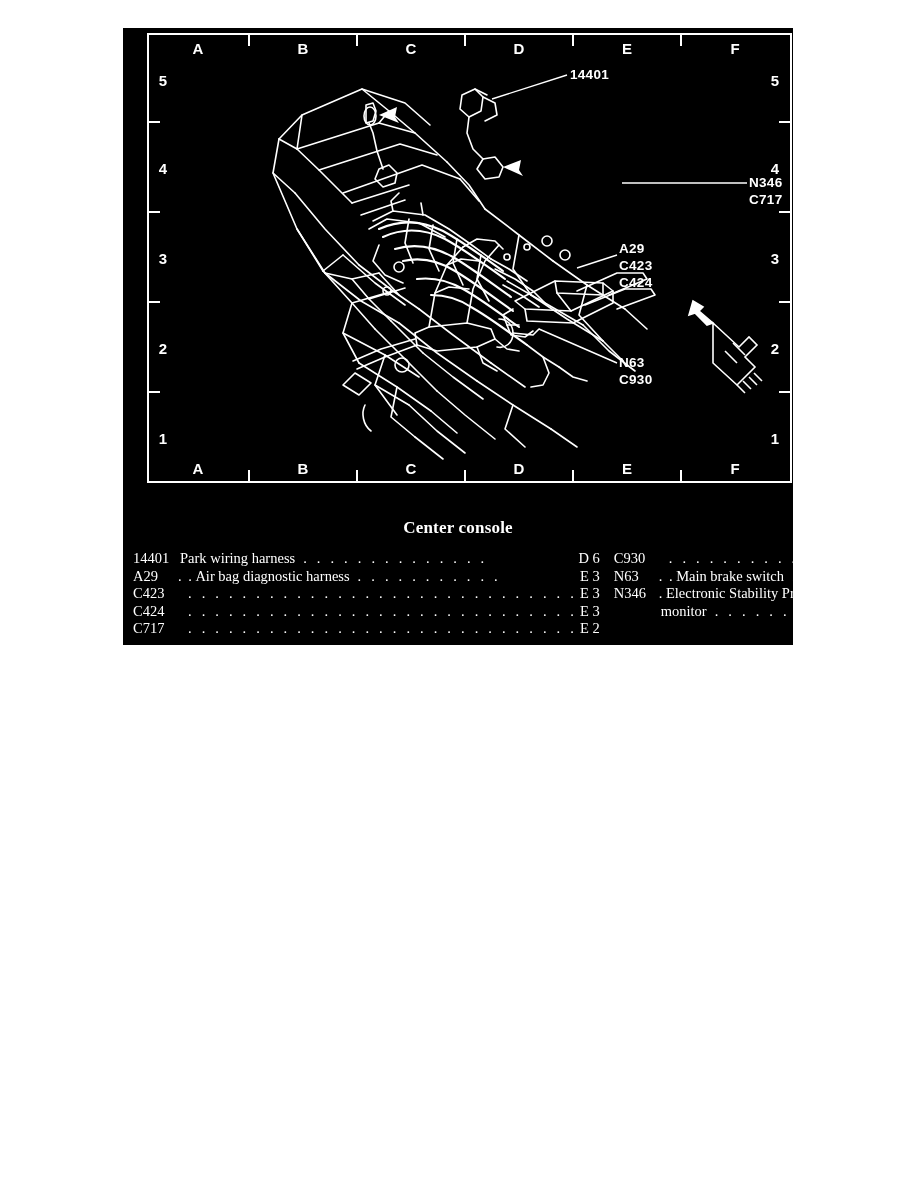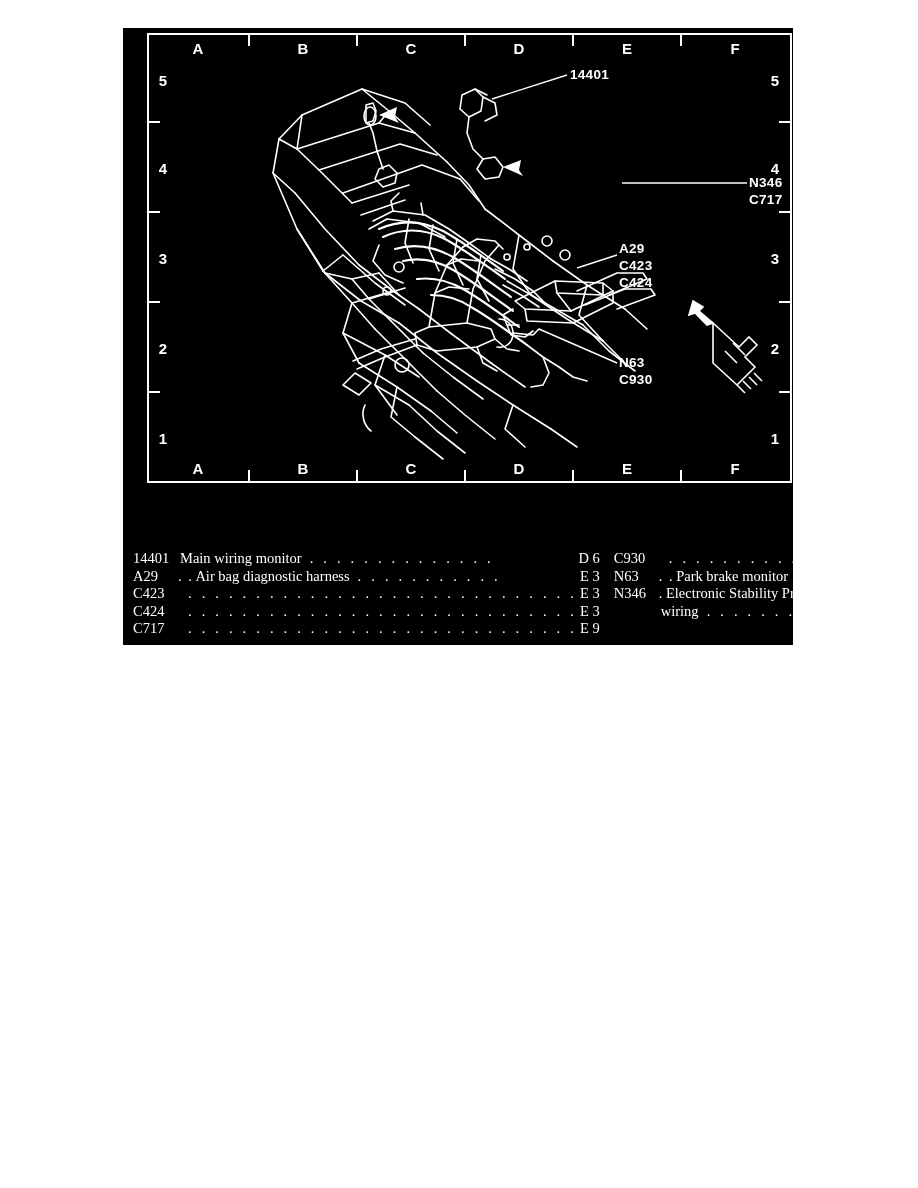--- a/index.html
+++ b/index.html
@@ -399,29 +399,30 @@
 
     <div class="callout" style="left:472px;top:208px;">A29</div>
     <div class="callout" style="left:472px;top:225px;">C423</div>
     <div class="callout" style="left:472px;top:242px;">C424</div>
 
     <div class="callout" style="left:472px;top:322px;">N63</div>
     <div class="callout" style="left:472px;top:339px;">C930</div>
 
   </div>
 
+  <div id="figure-title">Center console</div>
 
   <div id="legend">
 
     <div class="legend-col">
 
       <div class="legend-row">
         <span class="legend-code">14401</span>
         <span class="legend-dotsep"></span>
-        <span class="legend-desc">Main wiring monitor</span>
+        <span class="legend-desc">Park wiring harness</span>
         <span class="legend-leader">. . . . . . . . . . . . . .</span>
         <span class="legend-ref">D 6</span>
       </div>
 
       <div class="legend-row">
         <span class="legend-code">A29</span>
         <span class="legend-dotsep">. .</span>
         <span class="legend-desc">Air bag diagnostic harness</span>
         <span class="legend-leader">. . . . . . . . . . .</span>
         <span class="legend-ref">E 3</span>
@@ -441,55 +442,55 @@
         <span class="legend-desc"></span>
         <span class="legend-leader">. . . . . . . . . . . . . . . . . . . . . . . . . . . . .</span>
         <span class="legend-ref">E 3</span>
       </div>
 
       <div class="legend-row">
         <span class="legend-code">C717</span>
         <span class="legend-dotsep"></span>
         <span class="legend-desc"></span>
         <span class="legend-leader">. . . . . . . . . . . . . . . . . . . . . . . . . . . . .</span>
-        <span class="legend-ref">E 9</span>
+        <span class="legend-ref">E 2</span>
       </div>
 
     </div>
 
     <div class="legend-col">
 
       <div class="legend-row">
         <span class="legend-code">C930</span>
         <span class="legend-dotsep"></span>
         <span class="legend-desc"></span>
         <span class="legend-leader">. . . . . . . . . . . . . . . . . . . . . . . . . . . . .</span>
 
       </div>
 
       <div class="legend-row">
         <span class="legend-code">N63</span>
         <span class="legend-dotsep">. .</span>
-        <span class="legend-desc">Park brake monitor</span>
+        <span class="legend-desc">Main brake switch</span>
         <span class="legend-leader">. . . . . . . . . . . . . . . .</span>
 
       </div>
 
       <div class="legend-row">
         <span class="legend-code">N346</span>
         <span class="legend-dotsep">.</span>
         <span class="legend-desc">Electronic Stability Program (ESP)</span>
         <span class="legend-leader"></span>
         <span class="legend-ref"></span>
       </div>
 
       <div class="legend-row continuation">
         <span class="legend-code"></span>
         <span class="legend-dotsep"></span>
-        <span class="legend-desc">wiring</span>
+        <span class="legend-desc">monitor</span>
         <span class="legend-leader">. . . . . . . . . . . . . . . . . . . . . . .</span>
 
       </div>
 
     </div>
 
   </div>
 
 </div>
 

